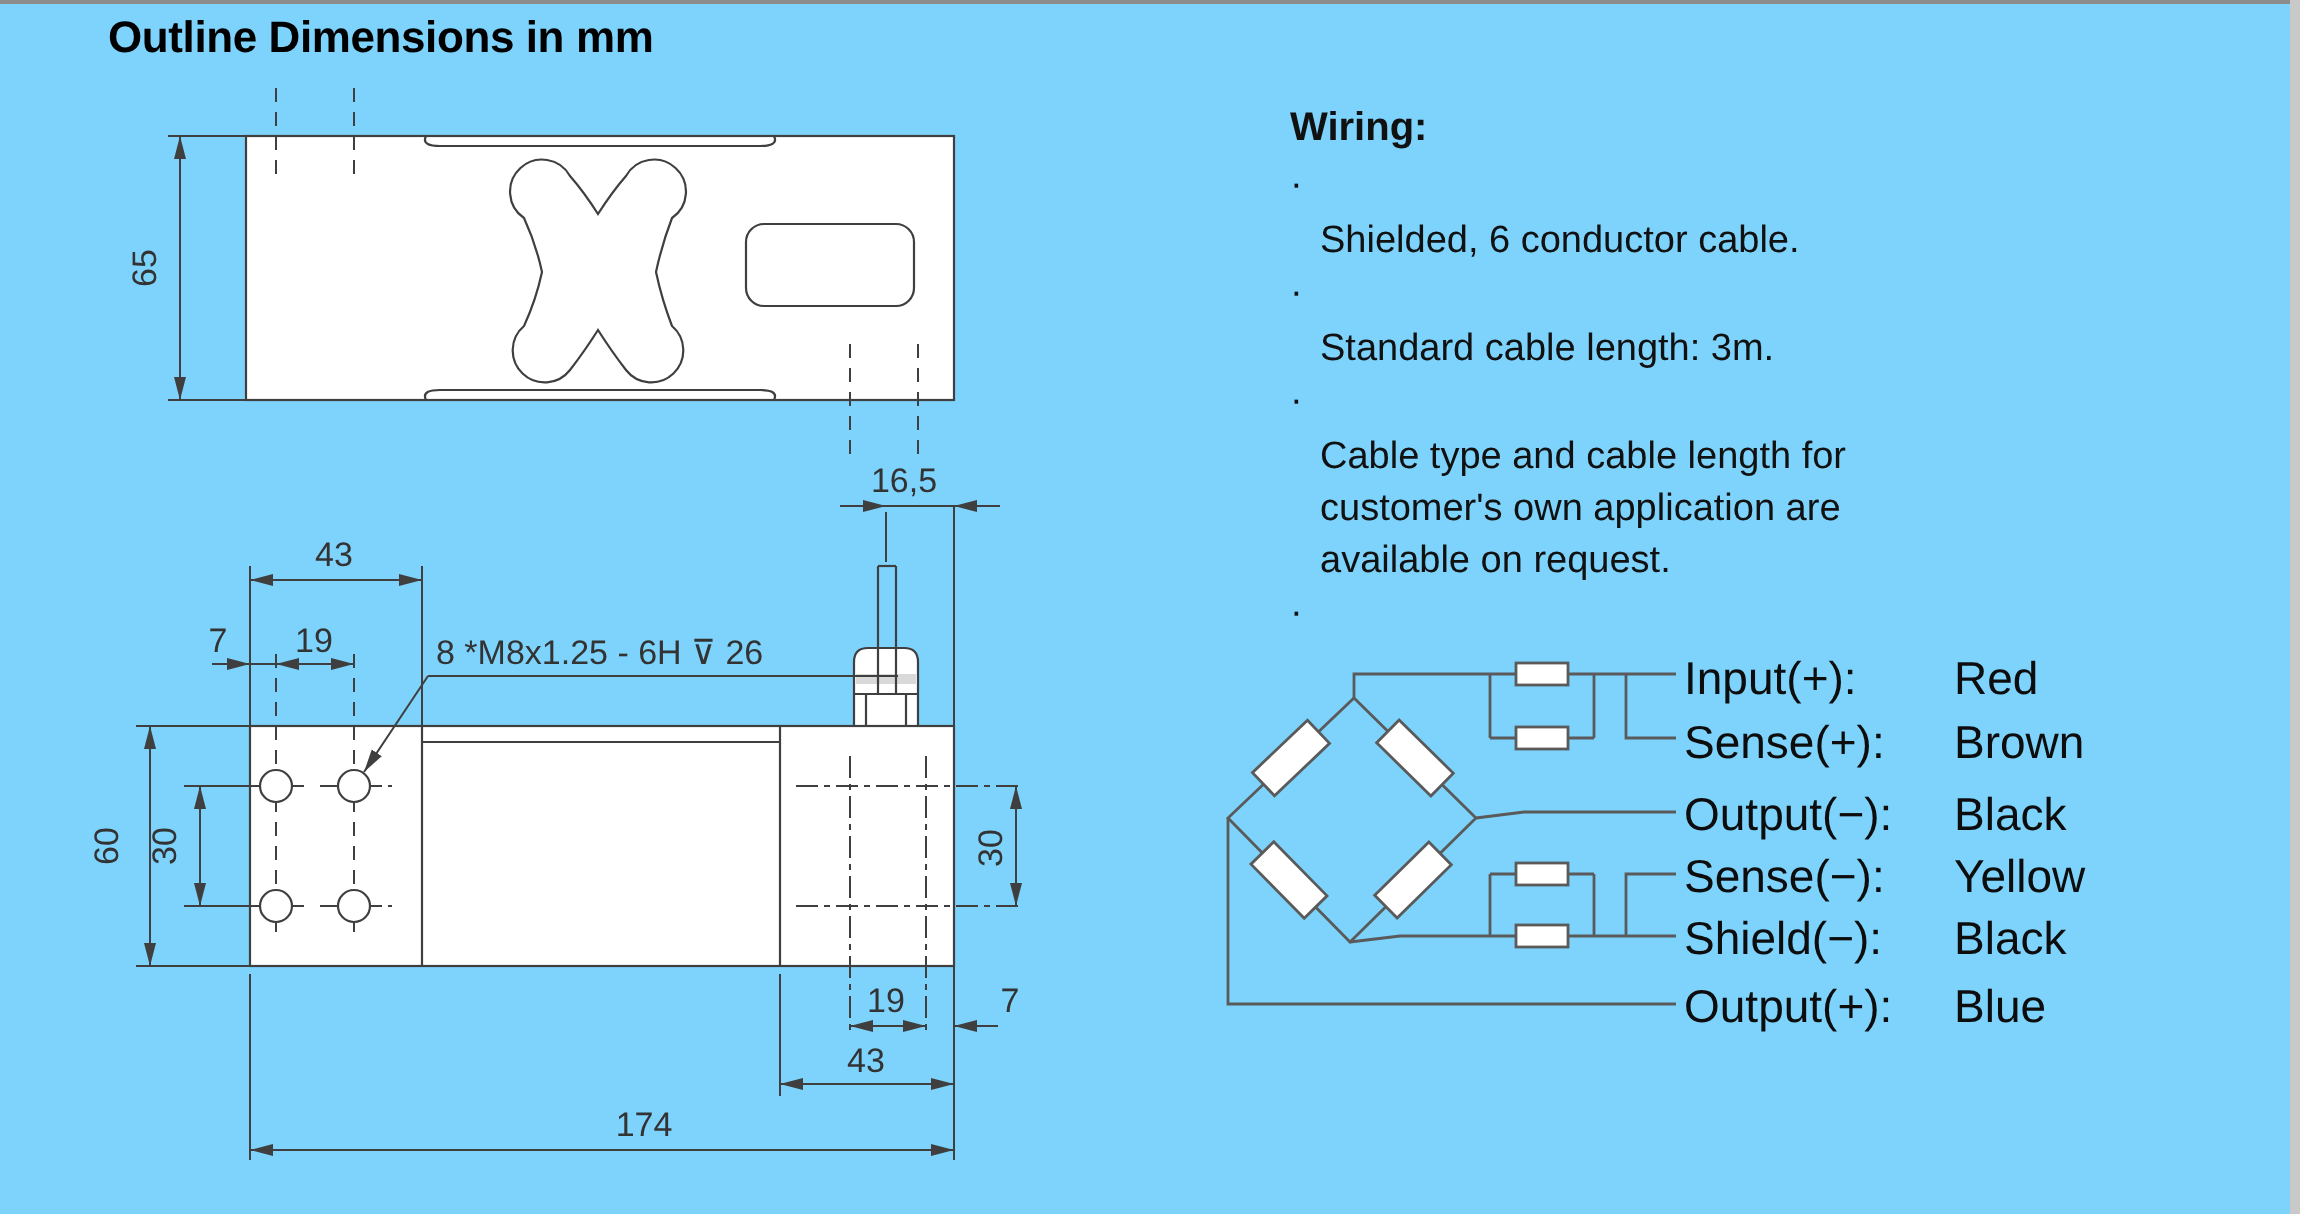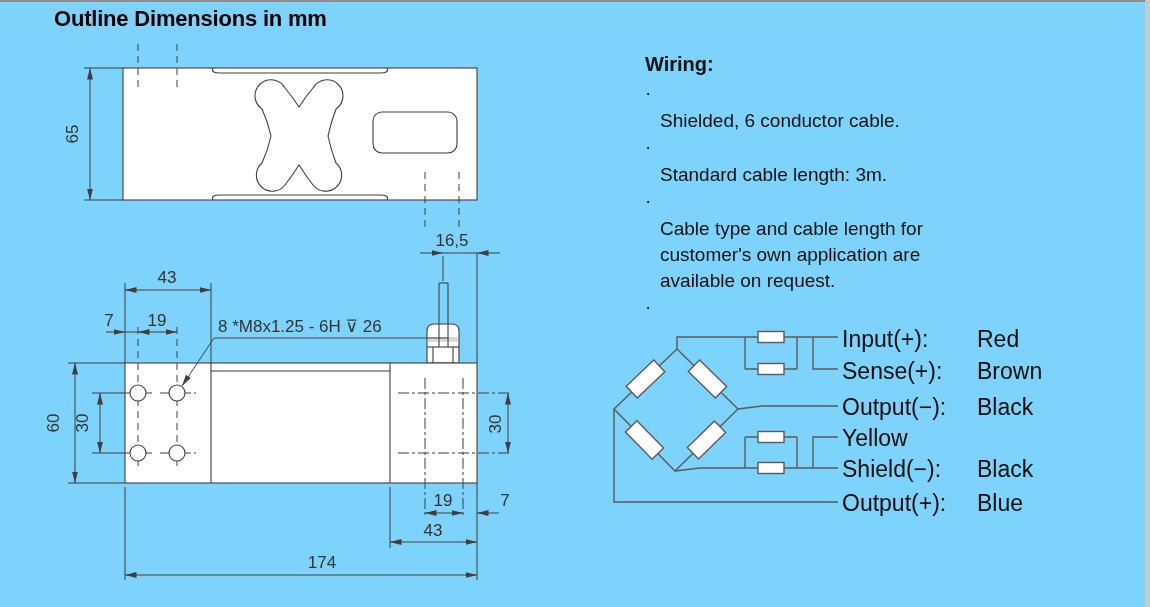--- a/index.html
+++ b/index.html
@@ -195,20 +195,21 @@
     </div>
     <div class="wire-label" style="top:358px">
       <span class="wname">Sense(+):</span>
       <span class="wcolor">Brown</span>
     </div>
     <div class="wire-label" style="top:394px">
       <span class="wname">Output(−):</span>
       <span class="wcolor">Black</span>
     </div>
     <div class="wire-label" style="top:425px">
+      <span class="wname">Sense(−):</span>
       <span class="wcolor">Yellow</span>
     </div>
     <div class="wire-label" style="top:456px">
       <span class="wname">Shield(−):</span>
       <span class="wcolor">Black</span>
     </div>
     <div class="wire-label" style="top:490px">
       <span class="wname">Output(+):</span>
       <span class="wcolor">Blue</span>
     </div>

